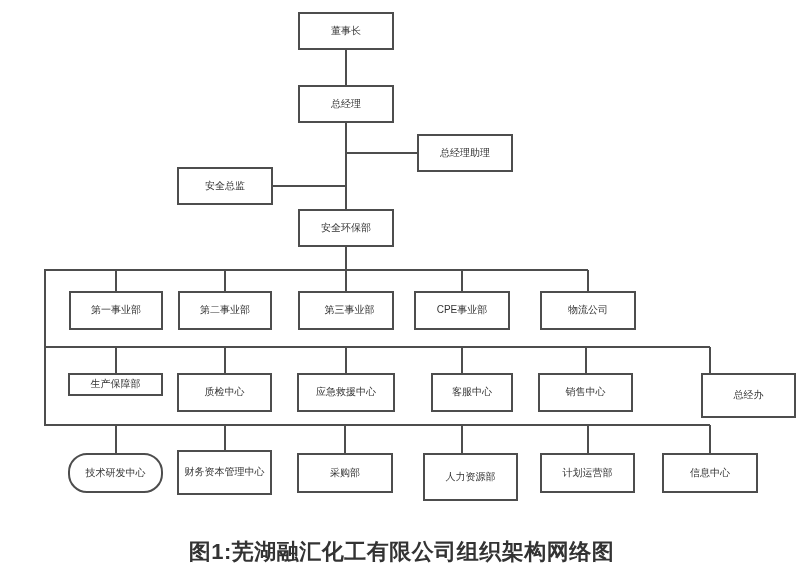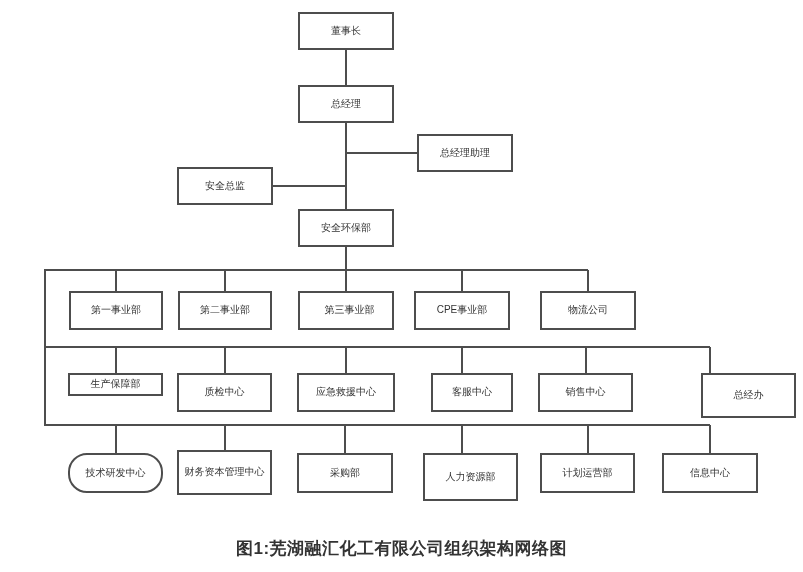--- a/index.html
+++ b/index.html
@@ -33,21 +33,21 @@
     justify-content: center;
     text-align: center;
     padding: 0 1px;
   }
   .caption {
     position: absolute;
     left: 0; right: 0;
     top: 537px;
     text-align: center;
     color: var(--text, #333333);
-    font-size: 17px;
+    font-size: 22px;
     font-weight: 700;
     letter-spacing: 0.5px;
   }
 </style>
 </head>
 <body>
 
 <div class="stage">
 
   <svg class="wires" viewBox="0 0 803 572" xmlns="http://www.w3.org/2000/svg">

